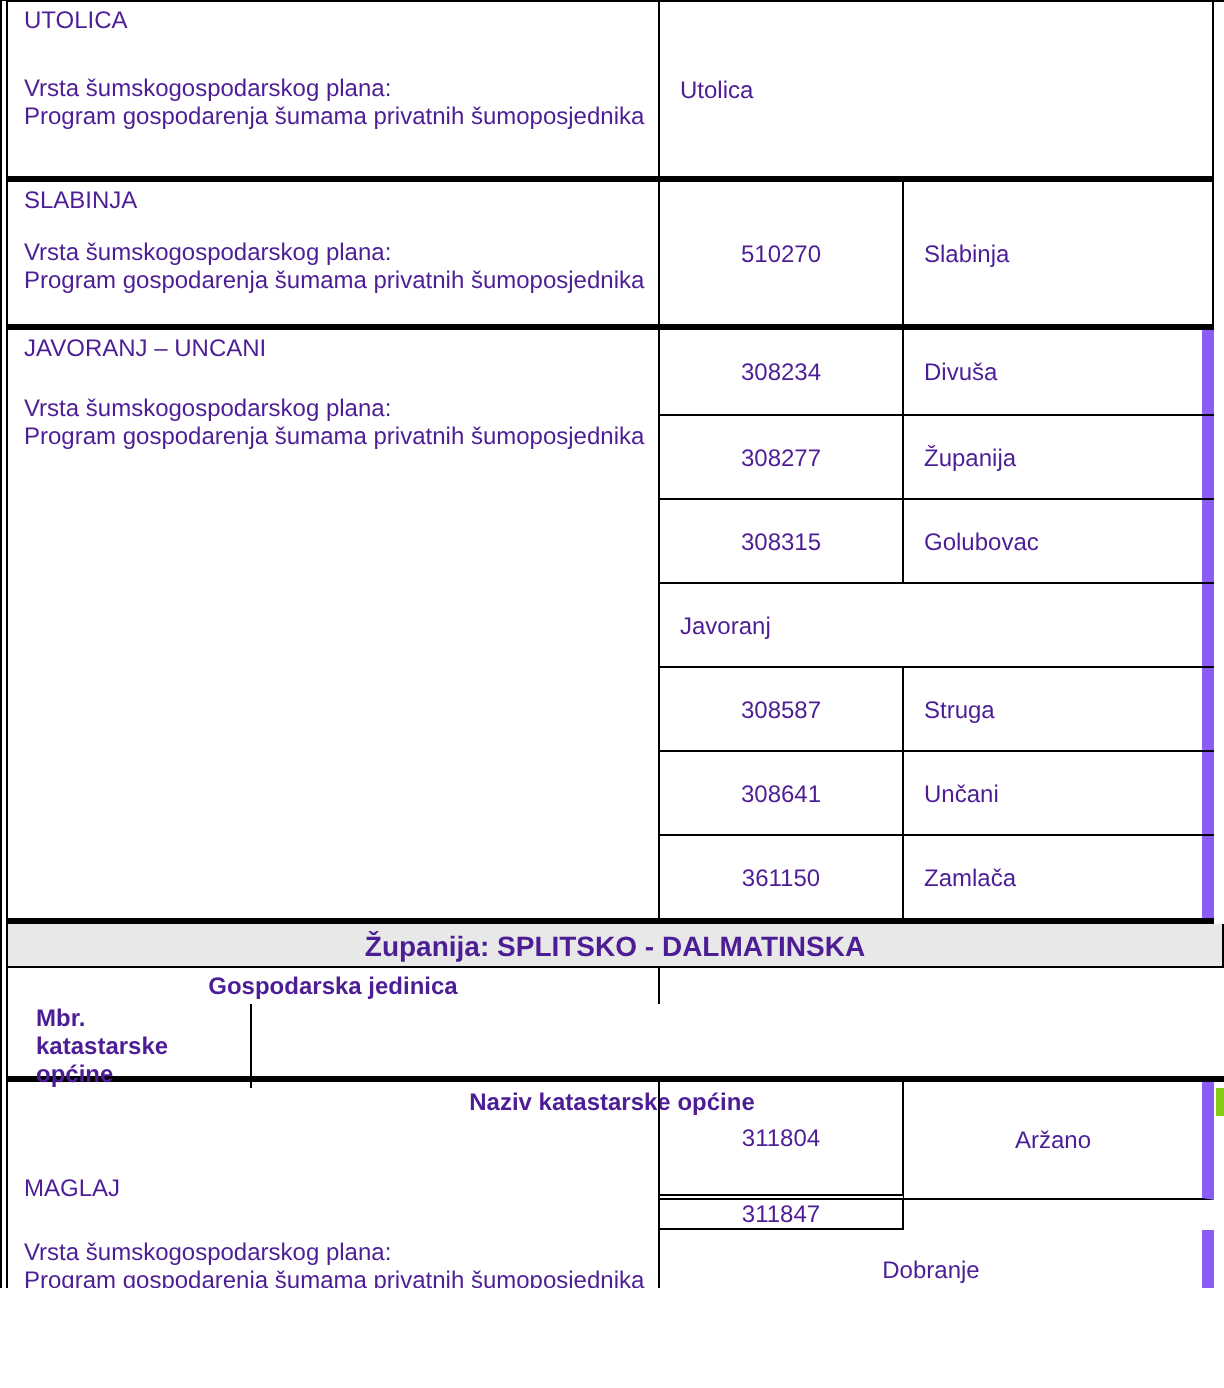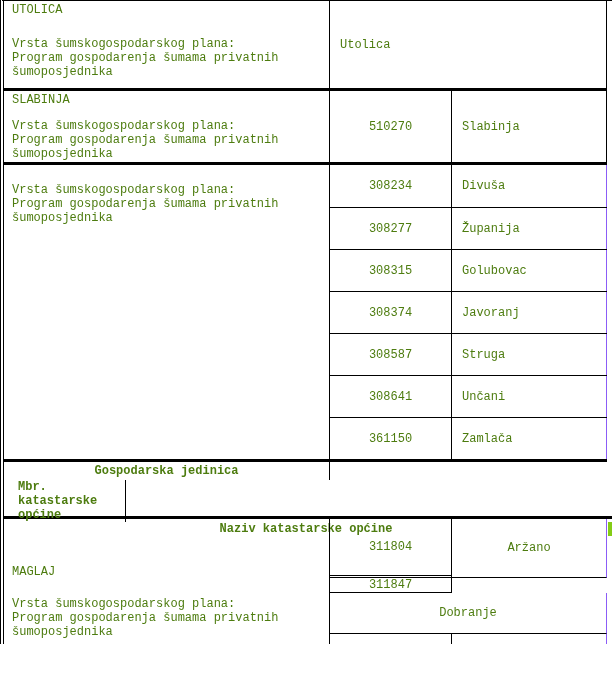--- a/index.html
+++ b/index.html
@@ -3,22 +3,22 @@
 <meta charset="utf-8">
 <style>
   * { margin: 0; padding: 0; box-sizing: border-box; }
   html, body { background: #ffffff; }
   .page {
     position: relative;
     width: 612px;
     height: 644px;
     overflow: hidden;
     background: #ffffff;
-    font-family: Liberation Mono, monospace;
-    color: #4d7c0f;
+    font-family: Liberation Sans, sans-serif;
+    color: #4c1d95;
     font-size: 12px;
     line-height: 14px;
   }
   .tbl {
     width: 612px;
     border-left: 4px double #000;
     border-top: 1px solid #000;
   }
   .row { display: flex; width: 603px; }
   .row.full { width: 608px; }
@@ -44,21 +44,21 @@
   .sec1 { height: 90px; }
   .sec2 { height: 74px; }
   .sec3 { height: 297px; }
 
   
   .rows-col { flex: 1; display: flex; flex-direction: column; }
   .subrow { display: flex; height: 42px; }
   .subrow + .subrow { border-top: 1px solid #000; }
   .sc2 { width: 122px; border-right: 1px solid #000;
          display: flex; align-items: center; justify-content: center; }
-  .sc3 { flex: 1; border-right: 1px solid #8b5cf6;
+  .sc3 { flex: 1; border-right: 6px solid #8b5cf6;
          display: flex; align-items: center; padding-left: 10px; }
   .sc3.centered { justify-content: center; padding-left: 0; }
 
   
   .m1 { height: 59px; }
   .m1 .sc2 { border-bottom: 3px double #000; }
   .m1 .sc3 { border-bottom: 1px solid #000; }
   .m2 { height: 56px; flex-direction: column; }
   .m2 .sc2, .m2 .sc3 { border-bottom: 1px solid #000; }
   .m3 { height: 58px; }
@@ -105,56 +105,59 @@
         <div class="gap12"></div>
         <div>Vrsta šumskogospodarskog plana:</div>
         <div>Program gospodarenja šumama privatnih šumoposjednika</div>
       </div>
       <div class="c2">510270</div>
       <div class="c3">Slabinja</div>
     </div>
 
     <div class="row sec3 sec-end">
       <div class="c1">
+        <div class="unit-title">JAVORANJ – UNCANI</div>
         <div class="gap16"></div>
         <div>Vrsta šumskogospodarskog plana:</div>
         <div>Program gospodarenja šumama privatnih šumoposjednika</div>
       </div>
       <div class="rows-col">
         <div class="subrow">
           <div class="sc2">308234</div>
           <div class="sc3">Divuša</div>
         </div>
         <div class="subrow">
           <div class="sc2">308277</div>
           <div class="sc3">Županija</div>
         </div>
         <div class="subrow">
           <div class="sc2">308315</div>
           <div class="sc3">Golubovac</div>
         </div>
         <div class="subrow">
-          <div class="sc2">308374</div>
           <div class="sc3">Javoranj</div>
         </div>
         <div class="subrow">
           <div class="sc2">308587</div>
           <div class="sc3">Struga</div>
         </div>
         <div class="subrow">
           <div class="sc2">308641</div>
           <div class="sc3">Unčani</div>
         </div>
         <div class="subrow">
           <div class="sc2">361150</div>
           <div class="sc3">Zamlača</div>
         </div>
       </div>
     </div>
 
+    <div class="row full county-band thin-end">
+      <span>Županija: SPLITSKO - DALMATINSKA</span>
+    </div>
 
     <div class="row full colhead sec-end">
       <div class="c1">Gospodarska jedinica</div>
       <div class="hc2">Mbr. katastarske općine</div>
       <div class="hc3">Naziv katastarske općine</div>
     </div>
 
     <div class="row">
       <div class="c1 pad-top-46">
         <div class="unit-title">MAGLAJ</div>

